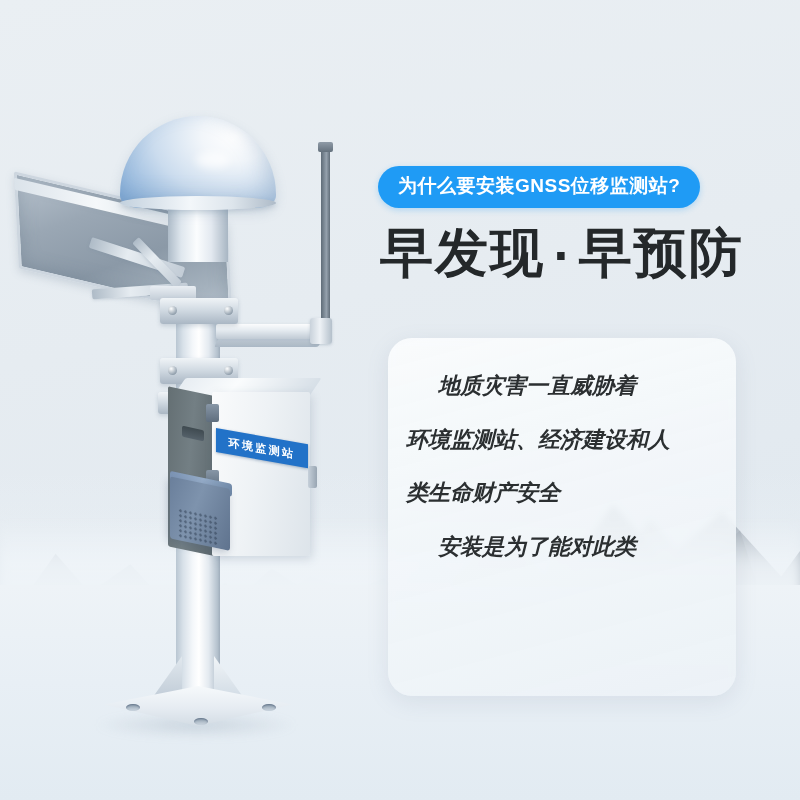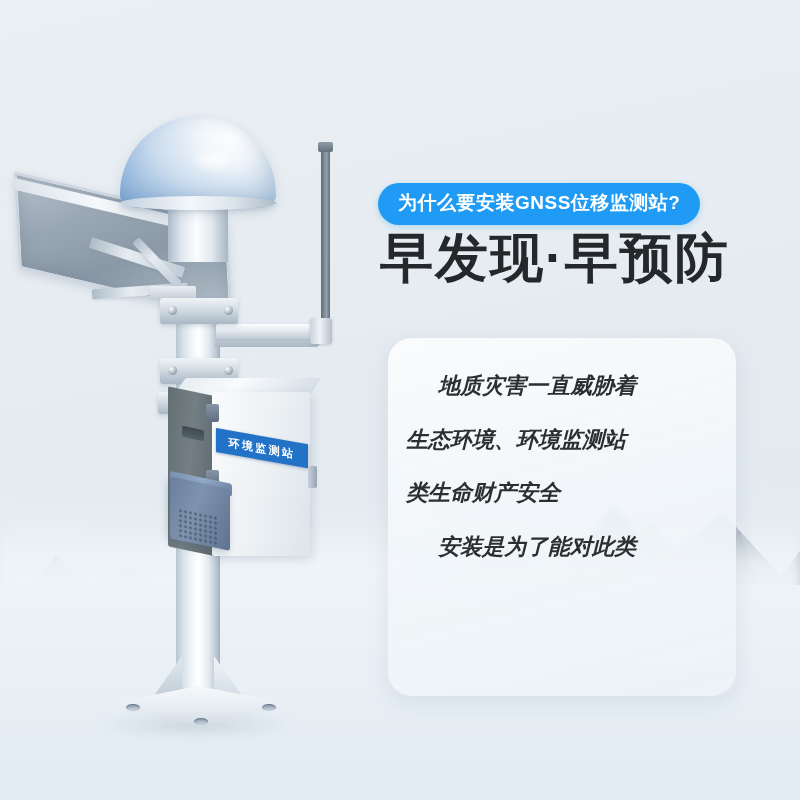--- a/index.html
+++ b/index.html
@@ -261,33 +261,33 @@
     z-index:-1;
   }
   .bolt-hole{
     position:absolute;width:14px;height:7px;border-radius:50%;
     background:linear-gradient(180deg,#8d9dad,#cfd9e2);
     box-shadow:inset 0 1px 2px rgba(50,70,95,.5);
   }
 
   
   .badge{
-    position:absolute;left:378px;top:183px;
+    position:absolute;left:378px;top:166px;
     padding:7px 20px 9px;border-radius:22px;
     background:#1f9bf5;
     box-shadow:0 2px 6px rgba(31,155,245,.28);
   }
   .badge span{
     color:#ffffff;font-size:19px;font-weight:700;letter-spacing:.5px;
     white-space:nowrap;
   }
   .headline{
     position:absolute;left:380px;top:228px;
     color:#24282a;font-size:53px;font-weight:700;letter-spacing:2px;
-    white-space:nowrap;line-height:1.12;
+    white-space:nowrap;line-height:1.12;font-family:Liberation Mono, monospace;
   }
   .card{
     position:absolute;left:388px;top:338px;width:348px;height:358px;
     border-radius:24px;
     background:linear-gradient(165deg,rgba(250,252,253,.94) 0%,rgba(243,247,250,.90) 45%,rgba(236,242,247,.88) 100%);
     box-shadow:0 6px 22px rgba(110,130,155,.14);
     backdrop-filter:blur(3px);
     box-sizing:border-box;
     padding:34px 26px 26px 18px;
     font-style:italic;
@@ -376,18 +376,18 @@
   </div>
 
   <div class="badge">
     <span>为什么要安装GNSS位移监测站?</span>
   </div>
 
   <div class="headline">早发现·早预防</div>
 
   <div class="card">
     <p class="indent">地质灾害一直威胁着</p>
-    <p>生态环境、环境监测站</p>
+    <p>环境监测站、经济建设和人</p>
     <p>类生命财产安全</p>
     <p class="indent">安装是为了能对此类</p>
   </div>
 
 </div>
 
 </body></html>

